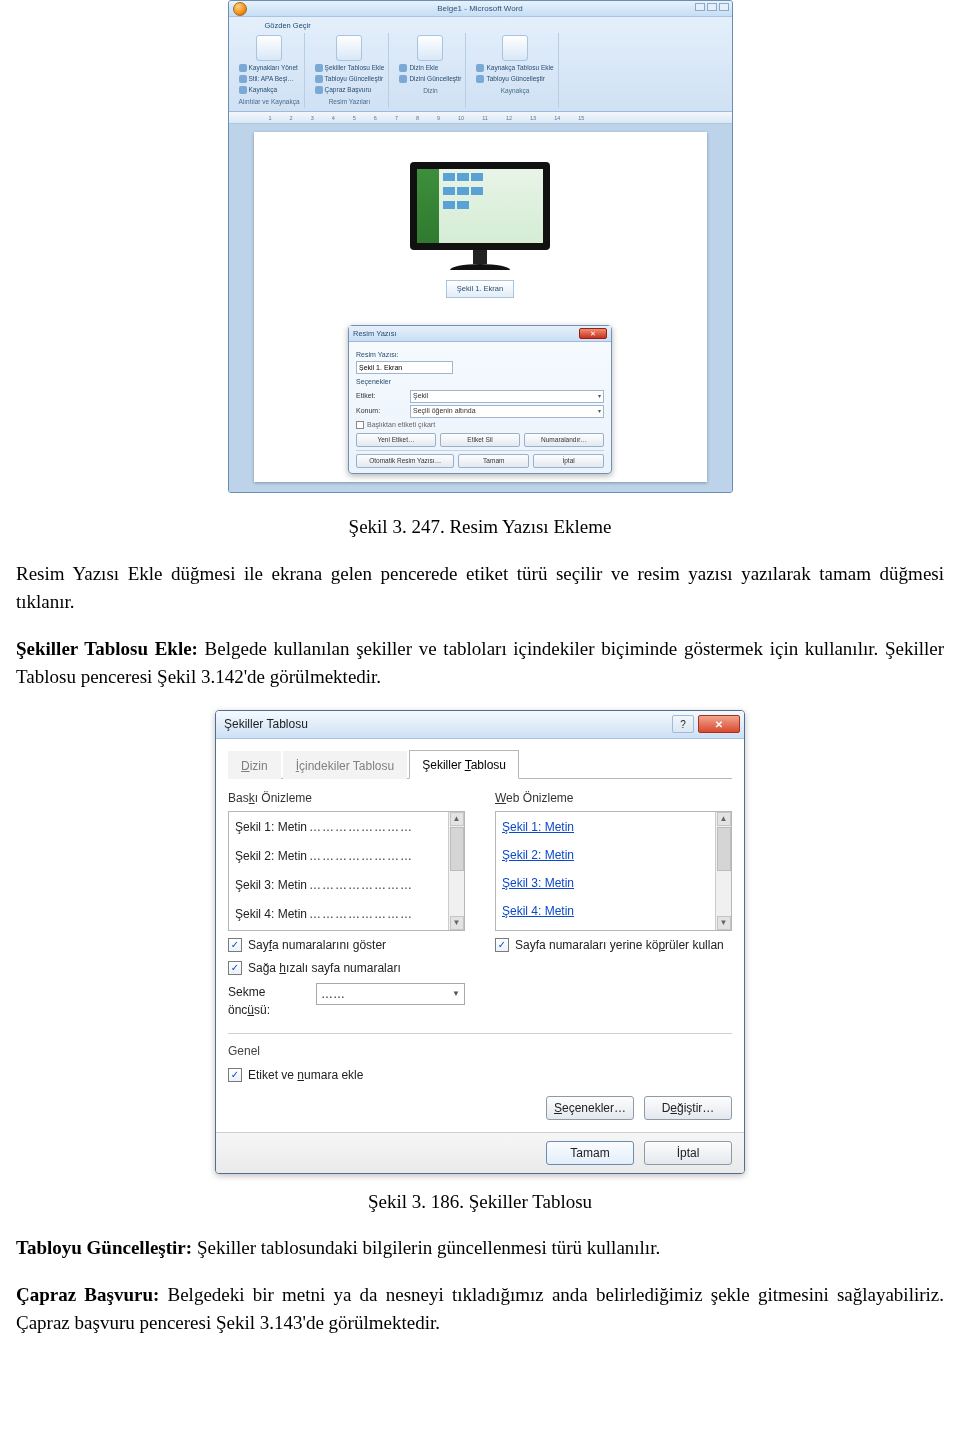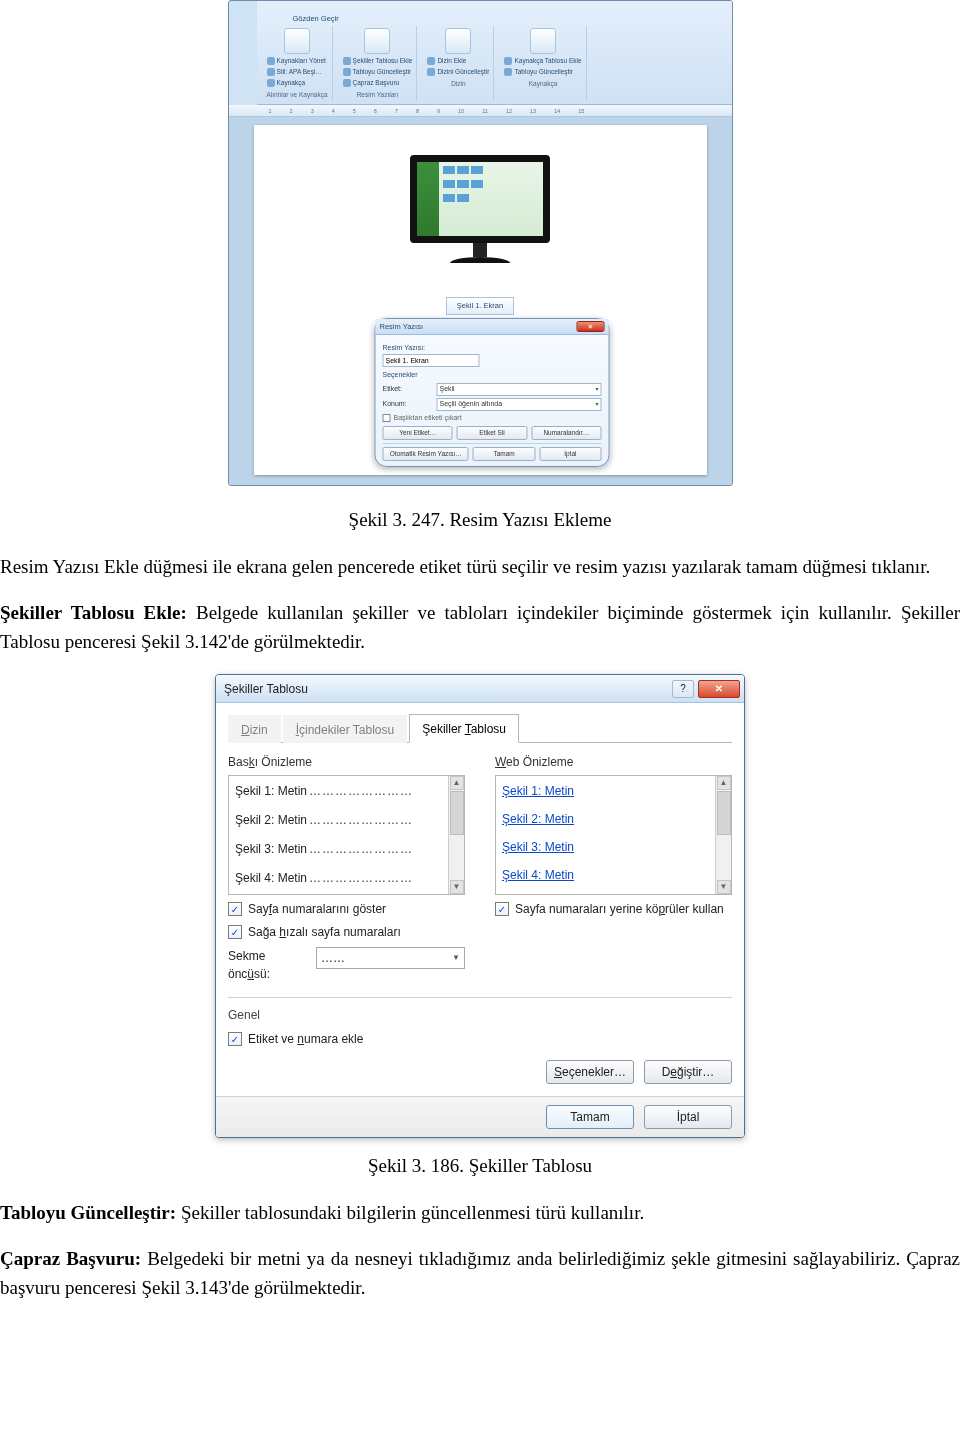--- a/index.html
+++ b/index.html
@@ -39,22 +39,21 @@
     width: 14px; height: 14px; border-radius: 50%;
     background: radial-gradient(circle at 35% 30%, #ffd27a 0%, #f09020 60%, #c05f00 100%);
     border: 1px solid #a66a10;
   }
   .word-title { font-size: 8px; color: #335577; }
   .word-winbtns { position:absolute; right:3px; top:2px; display:flex; gap:2px;}
   .word-winbtns span { width:10px; height:8px; background:#e3effa; border:1px solid #8aa9c6; }
   .word-ribbon {
     background: linear-gradient(#e4effb, #cfe1f4);
     border-bottom: 1px solid #9fbbd7;
-    padding: 12px 6px 3px 6px;
-    margin-left: 28px;
+    padding: 3px 6px 3px 6px;
   }
   .ribbon-tabs { display:flex; gap:8px; font-size:7.5px; color:#1e4a72; margin-bottom:2px; padding-left:30px;}
   .ribbon-groups { display:flex; gap:6px; }
   .rg { border-right:1px solid #b8cee3; padding: 2px 4px; }
   .rg .big { width:26px; height:26px; background:linear-gradient(#fff,#d8e8f7); border:1px solid #a8c4de; border-radius:3px; margin:0 auto 2px; }
   .rg .line { font-size:6.5px; color:#2a4d70; white-space:nowrap; display:flex; align-items:center; gap:2px; margin:1px 0;}
   .rg .line .ico { width:8px; height:8px; background:#7aa9d6; border-radius:2px; }
   .rg .lbl { text-align:center; font-size:6.5px; color:#4a6b8a; margin-top:2px;}
   .ruler {
     height: 12px;
@@ -69,21 +68,20 @@
     padding: 8px 25px 10px;
   }
   .page {
     background:#fff;
     width: 100%;
     height: 350px;
     box-shadow: 0 1px 3px rgba(0,0,0,.3);
     position: relative;
     display:flex; flex-direction:column; align-items:center;
     padding-top: 30px;
-    gap: 24px;
   }
   .monitor {
     width:140px; position:relative;
   }
   .monitor .screen {
     width:140px; height:88px;
     border: 7px solid #111;
     border-radius: 4px;
     background: linear-gradient(#e8f4e8,#d4ecd4);
     display:flex;
@@ -96,27 +94,26 @@
   .caption-box {
     margin-top:10px;
     padding:2px 10px;
     background:linear-gradient(#fff,#e2edf8);
     border:1px solid #a8c4de;
     font-size:7.5px; color:#2a4d70;
   }
   
   .inner-dialog {
     position:absolute; bottom:8px; left:50%; transform:translateX(-50%);
-    width: 235px;
+    width: 264px;
     background: linear-gradient(#f7fbff,#eaf2fb);
     border:1px solid #6f92b6;
-    border-radius:12px;
+    border-radius:4px;
     box-shadow:0 2px 6px rgba(0,0,0,.3);
     font-size:7px;
-    margin-left:12px;
   }
   .inner-dialog .tbar {
     height:16px;
     background:linear-gradient(#e7f0fb,#c9def4);
     border-bottom:1px solid #9fbbd7;
     display:flex; align-items:center; justify-content:space-between;
     padding:0 4px;
   }
   .inner-dialog .tbar .ttl { font-size:7.5px; color:#2a4d70;}
   .inner-dialog .tbar .x { width:28px; height:11px; background:linear-gradient(#f09070,#c93020); border:1px solid #932012; border-radius:2px; color:#fff; text-align:center; line-height:9px; font-size:7px;}
@@ -138,21 +135,21 @@
   .inner-dialog .chk { display:flex; align-items:center; gap:3px; font-size:7px; color:#666; margin:2px 0;}
   .inner-dialog .chk .box { width:8px; height:8px; border:1px solid #888; background:#fff;}
 
   .fig-caption {
     text-align:center;
     margin: 14px 0 18px;
     font-size:19px;
   }
   .body-p {
     text-align: justify;
-    margin: 0 0 18px;
+    margin: 0 16px 18px;
     font-size:19px;
   }
   .body-p .bold { font-weight:bold; }
 
   
   .st-dialog {
     width: 530px;
     margin: 8px auto 0;
     font-family: "Segoe UI", Tahoma, sans-serif;
     font-size: 12px;
@@ -234,20 +231,29 @@
     background:linear-gradient(#fdfdfd,#e4e8ee); border:1px solid #8f9aa7; border-radius:3px;
     font-size:12px; color:#222;
   }
   .dlg-btn.primary { background:linear-gradient(#fafcff,#e3eefb); border-color:#6a8db0;}
   .st-footer { background:linear-gradient(#f6f6f6,#eaeaea); padding:8px 12px; border-top:1px solid #d0d0d0; display:flex; justify-content:flex-end; gap:10px;}
 </style>
 </head>
 <body>
 
 <div class="word-screenshot">
+  <div class="word-titlebar">
+    <div class="office-btn"></div>
+    <span class="word-title">Belge1 - Microsoft Word</span>
+    <div class="word-winbtns">
+        <span></span>
+        <span></span>
+        <span></span>
+      </div>
+  </div>
   <div class="word-ribbon">
     <div class="ribbon-tabs">
       <span>Gözden Geçir</span>
     </div>
     <div class="ribbon-groups">
       <div class="rg">
         <div class="big"></div>
         <div class="line">
             <span class="ico"></span>
             <span>Kaynakları Yönet</span>

